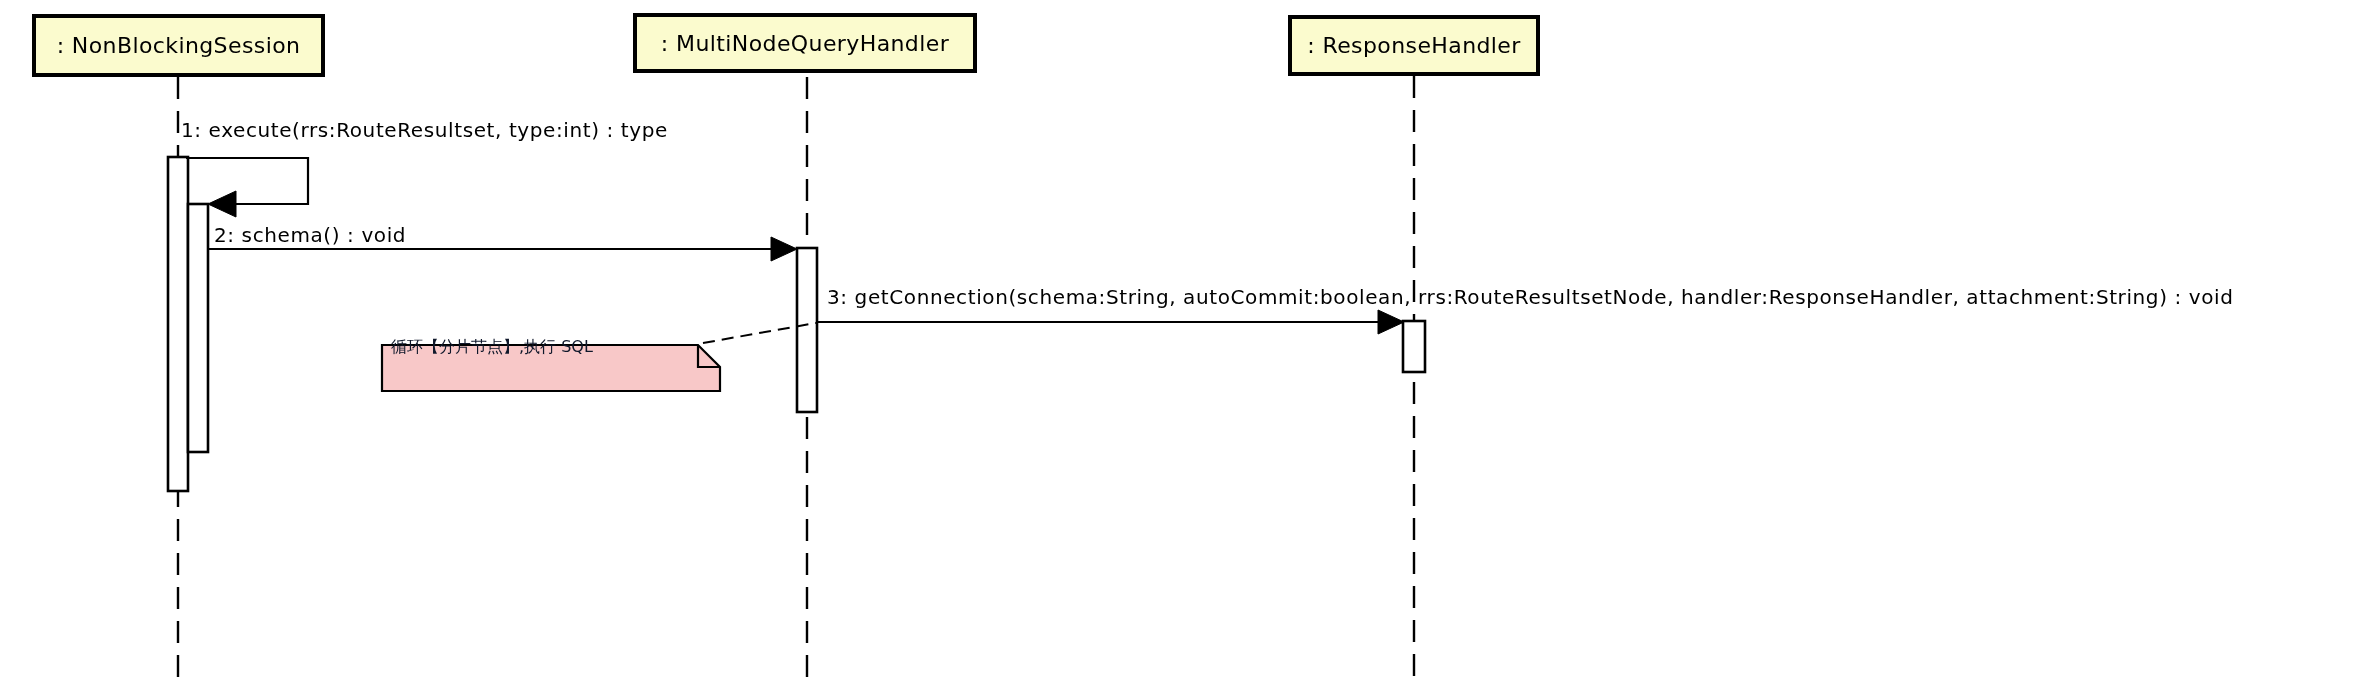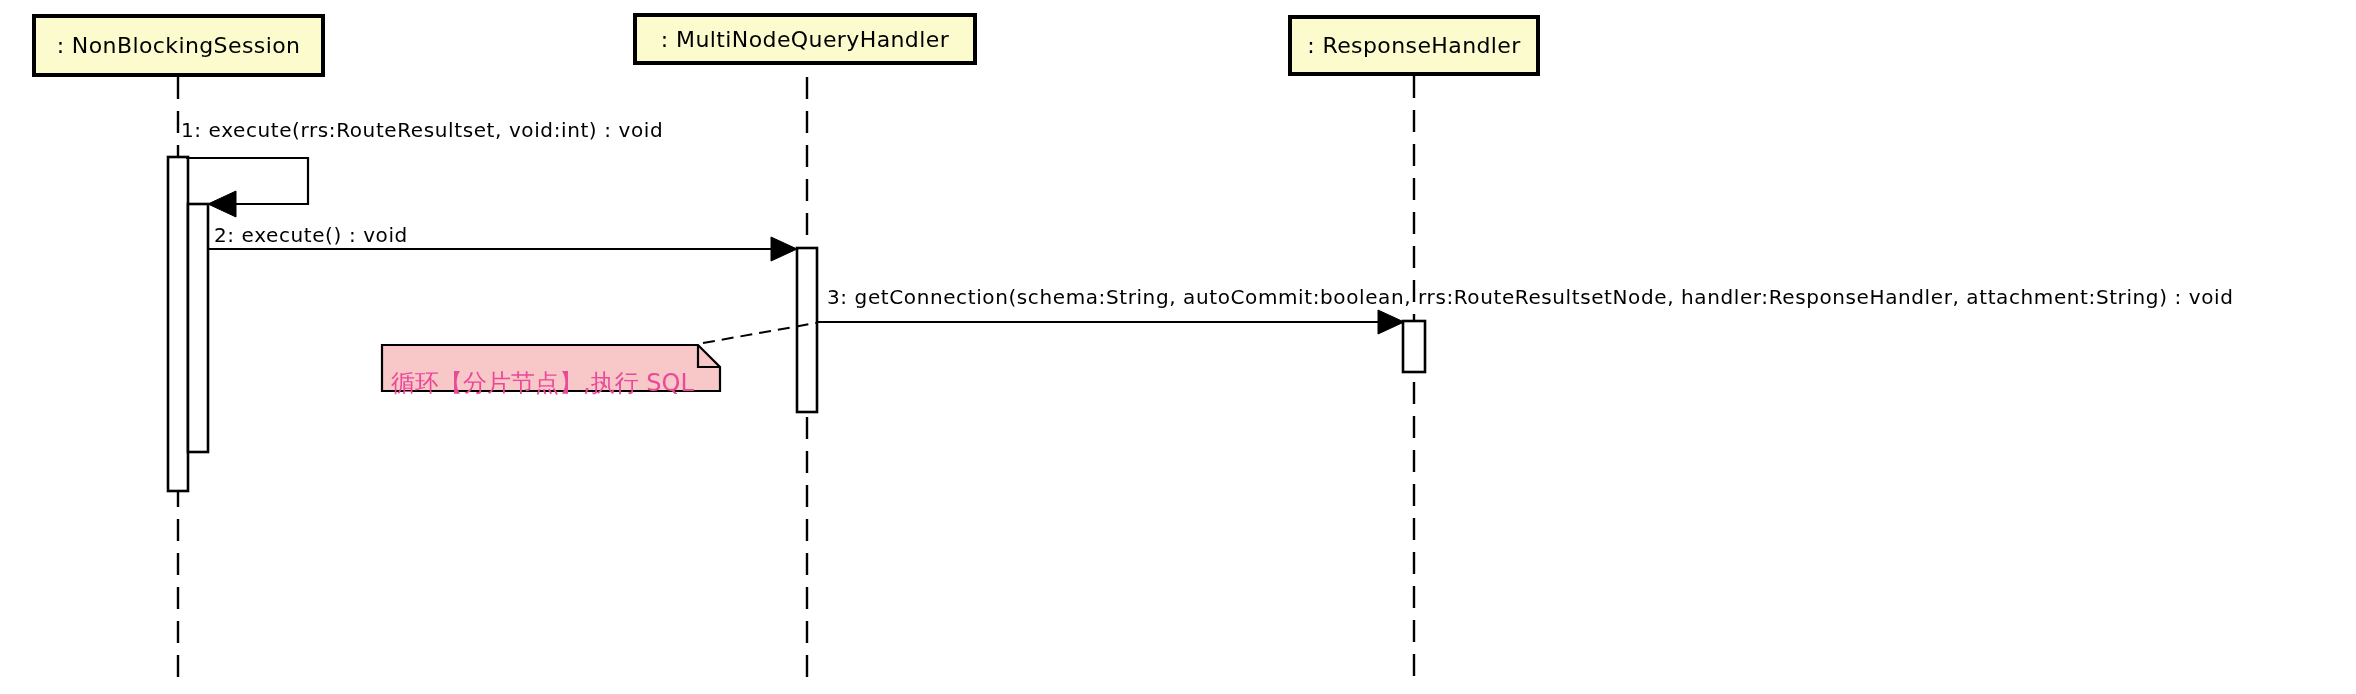--- a/index.html
+++ b/index.html
@@ -70,23 +70,23 @@
   .msg-label {
     position: absolute;
     font-size: 20px;
     letter-spacing: 0.6px;
     color: #000000;
     white-space: nowrap;
     line-height: 26px;
   }
   .note-label {
     position: absolute;
-    left: 391px; top: 370px;
-    font-size: 24px;
-    color: #ec4899;
+    left: 391px; top: 334px;
+    font-size: 16px;
+    color: #0f172a;
     white-space: nowrap;
     line-height: 26px;
   }
 </style>
 </head>
 <body>
 
 <div class="canvas">
 
   <svg class="layer" viewBox="0 0 2356 694">
@@ -110,26 +110,26 @@
     <polygon class="arrowhead" points="1404,322 1378,310 1378,334"></polygon>
 
     <line class="anchor-line" x1="703" y1="343" x2="816" y2="323"></line>
     <polygon class="note-shape" points="382,345 698,345 720,367 720,391 382,391"></polygon>
     <polyline class="note-fold" points="698,345 698,367 720,367"></polyline>
   </svg>
 
   <div class="head-box" style="left:32px;  top:14px; width:293px; height:63px;">
     <span>: NonBlockingSession</span>
   </div>
-  <div class="head-box" style="left:633px; top:13px; width:344px; height:52px;">
+  <div class="head-box" style="left:633px; top:13px; width:344px; height:60px;">
     <span>: MultiNodeQueryHandler</span>
   </div>
   <div class="head-box" style="left:1288px; top:15px; width:252px; height:61px;">
     <span>: ResponseHandler</span>
   </div>
 
-  <div class="msg-label" style="left:181px; top:117px;">1: execute(rrs:RouteResultset, void:int) : void</div>
-  <div class="msg-label" style="left:214px; top:222px;">2: execute() : void</div>
+  <div class="msg-label" style="left:181px; top:117px;">1: execute(rrs:RouteResultset, type:int) : type</div>
+  <div class="msg-label" style="left:214px; top:222px;">2: schema() : void</div>
   <div class="msg-label" style="left:827px; top:284px;">3: getConnection(schema:String, autoCommit:boolean, rrs:RouteResultsetNode, handler:ResponseHandler, attachment:String) : void</div>
 
   <div class="note-label">循环【分片节点】,执行 SQL</div>
 
 </div>
 
 </body></html>

